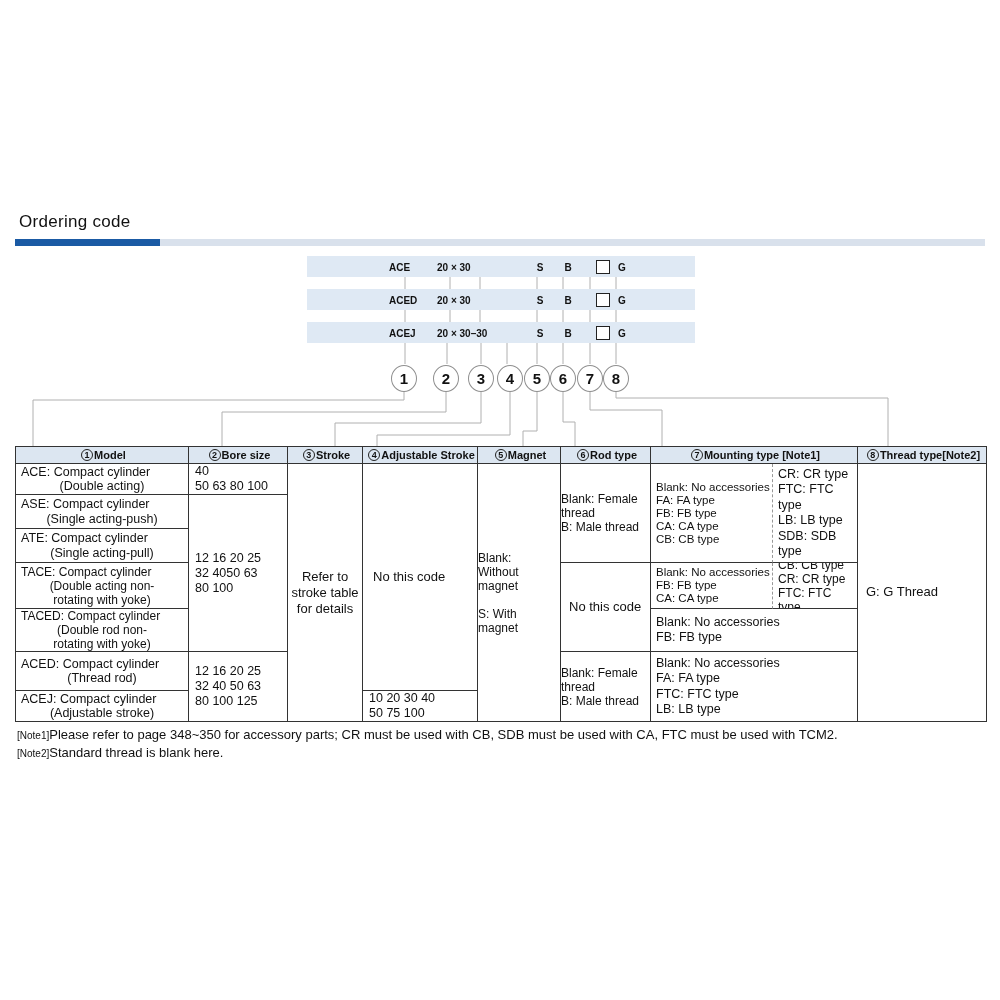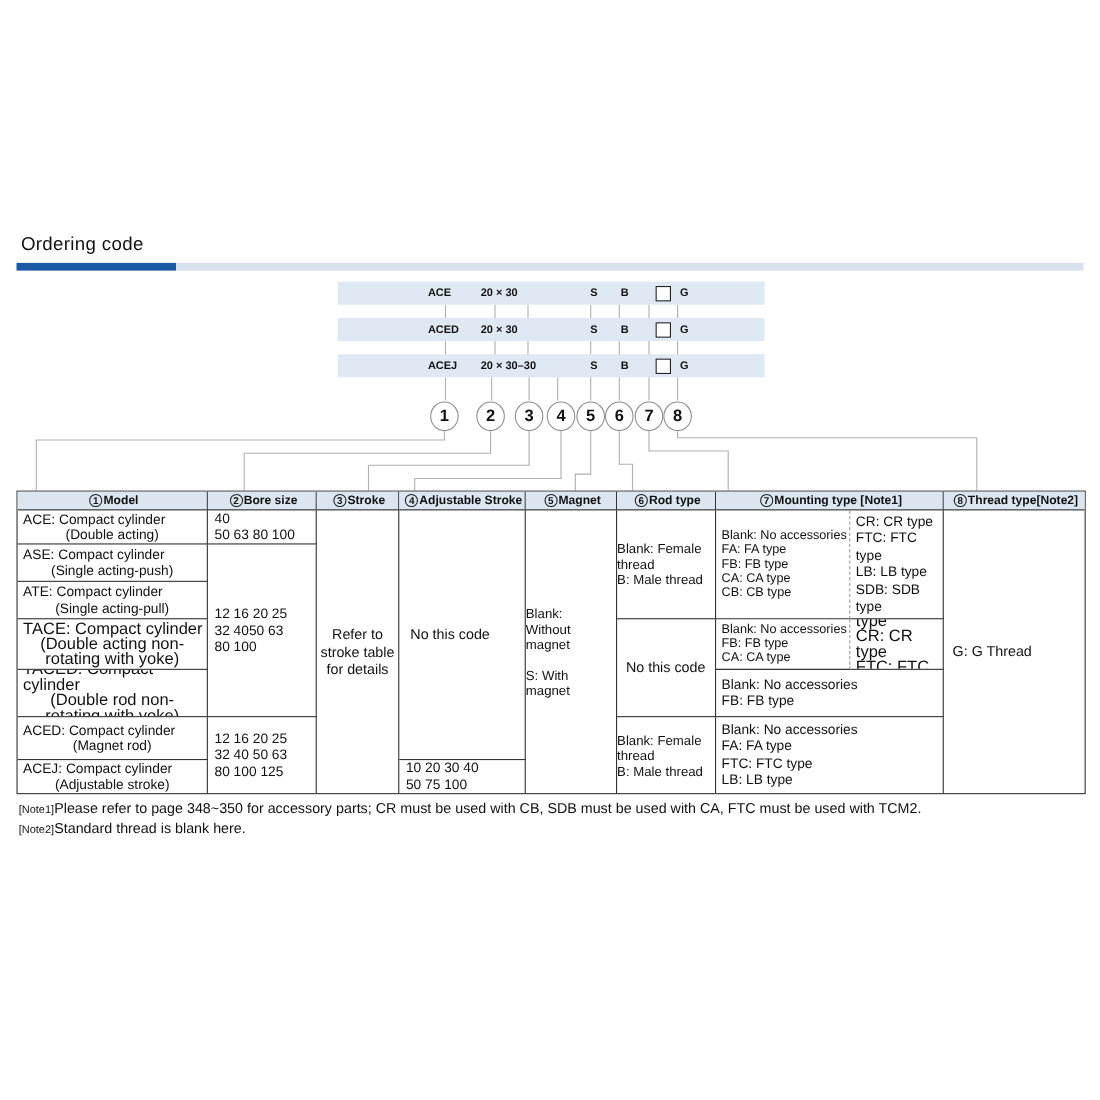--- a/index.html
+++ b/index.html
@@ -48,21 +48,21 @@
   .mline{padding-left:5px;}
   .msub{text-align:center;white-space:pre-line;}
   .bore{padding-left:6px;line-height:15px;}
   .ctr{text-align:center;font-size:13px;line-height:16px;}
   .nocode{font-size:13px;padding-left:10px;}
   .nocode2{font-size:13px;padding-left:8px;}
   .rgt{text-align:left;padding-right:10px;font-size:12px;line-height:14px;}
   .mnt{padding-left:5px;}
   .dash{border-right:1px dashed #999;}
   .m-sm{font-size:11.5px;line-height:13px;}
-  .m-md{font-size:15px;line-height:14px;justify-content:center;}
+  .m-md{font-size:12px;line-height:14px;justify-content:center;}
   .m-lg{font-size:12.5px;line-height:15.5px;}
   .thr{padding-left:8px;font-size:13px;}
 
   
   .note{position:absolute;left:17px;font-size:13px;white-space:nowrap;}
   .note .tag{font-size:10px;}
 </style>
 </head>
 <body>
 
@@ -201,21 +201,21 @@
         <div class="msub">(Double acting non-
 rotating with yoke)</div>
       </div>
     <div class="c m-md" style="grid-area:6/1">
         <div class="mline">TACED: Compact cylinder</div>
         <div class="msub">(Double rod non-
 rotating with yoke)</div>
       </div>
     <div class="c" style="grid-area:7/1">
         <div class="mline">ACED: Compact cylinder</div>
-        <div class="msub">(Magnet rod)</div>
+        <div class="msub">(Thread rod)</div>
       </div>
     <div class="c nb" style="grid-area:8/1">
         <div class="mline">ACEJ: Compact cylinder</div>
         <div class="msub">(Adjustable stroke)</div>
       </div>
 
     <div class="c lines bore" style="grid-area:2/2">12 16 20 25 32 40
 50 63 80 100 125</div>
     <div class="c lines bore" style="grid-area:3/2/7/3">12 16 20 25
  32 4050 63

